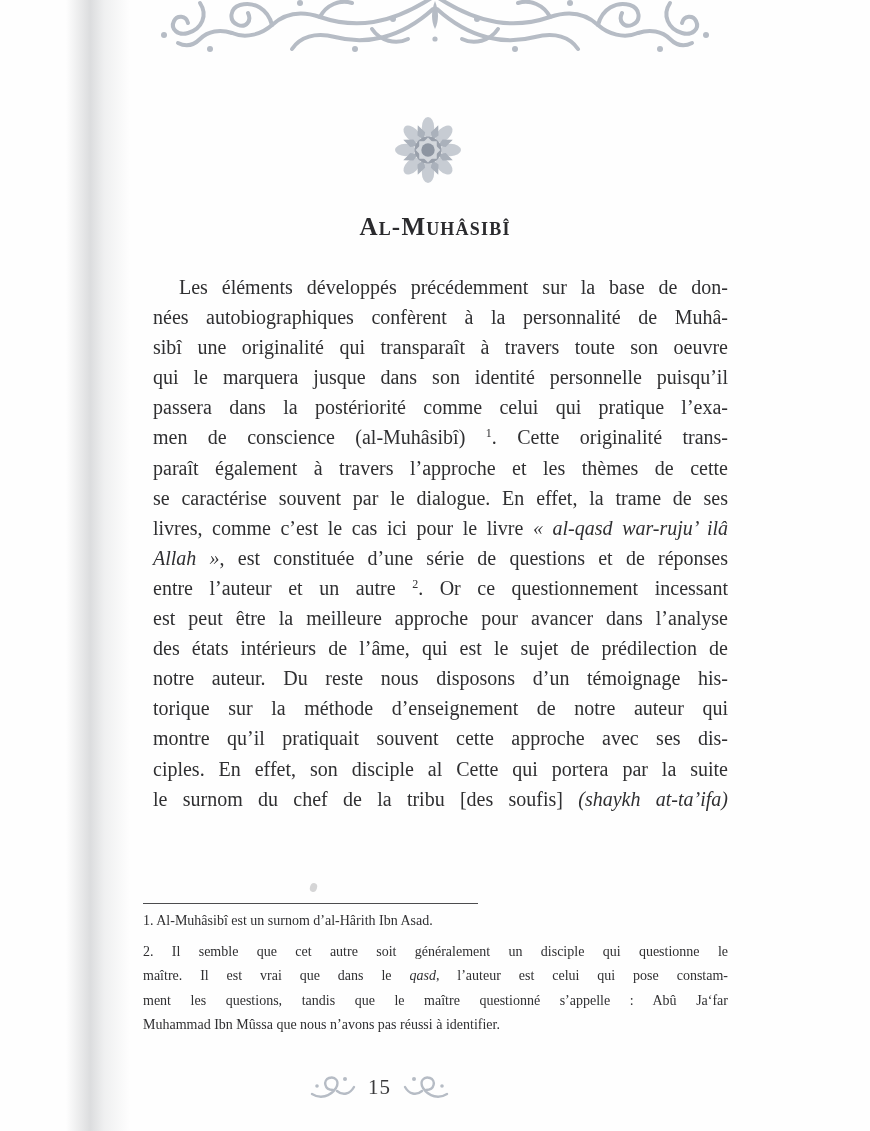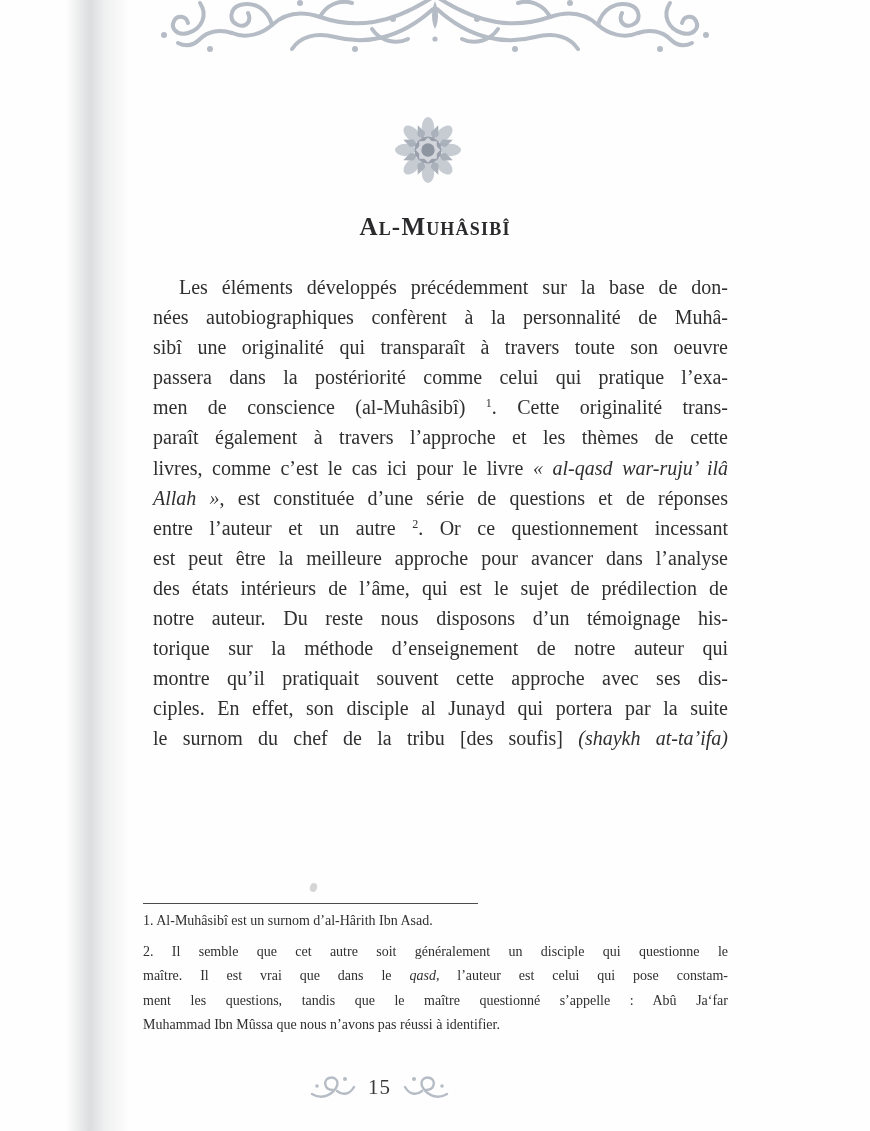--- a/index.html
+++ b/index.html
@@ -112,32 +112,34 @@
     </g>
     <circle cx="33" cy="33" r="6.5" fill="#8d95a1"></circle>
   </svg>
 
   <div class="chapter-title">Al-Muhâsibî</div>
 
   <div class="body-text">
       <div class="bline indent"><span>Les éléments développés précédemment sur la base de don-</span></div>
       <div class="bline"><span>nées autobiographiques confèrent à la personnalité de Muhâ-</span></div>
       <div class="bline"><span>sibî une originalité qui transparaît à travers toute son oeuvre</span></div>
+      <div class="bline"><span>qui le marquera jusque dans son identité personnelle puisqu’il</span></div>
       <div class="bline"><span>passera dans la postériorité comme celui qui pratique l’exa-</span></div>
       <div class="bline"><span>men de conscience (al-Muhâsibî) </span><span class="fnref">1</span><span>. Cette originalité trans-</span></div>
       <div class="bline"><span>paraît également à travers l’approche et les thèmes de cette</span></div>
+      <div class="bline"><span>se caractérise souvent par le dialogue. En effet, la trame de ses</span></div>
       <div class="bline"><span>livres, comme c’est le cas ici pour le livre </span><em>« al-qasd war-ruju’ ilâ</em></div>
       <div class="bline"><em>Allah »</em><span>, est constituée d’une série de questions et de réponses</span></div>
       <div class="bline"><span>entre l’auteur et un autre </span><span class="fnref">2</span><span>. Or ce questionnement incessant</span></div>
       <div class="bline"><span>est peut être la meilleure approche pour avancer dans l’analyse</span></div>
       <div class="bline"><span>des états intérieurs de l’âme, qui est le sujet de prédilection de</span></div>
       <div class="bline"><span>notre auteur. Du reste nous disposons d’un témoignage his-</span></div>
       <div class="bline"><span>torique sur la méthode d’enseignement de notre auteur qui</span></div>
       <div class="bline"><span>montre qu’il pratiquait souvent cette approche avec ses dis-</span></div>
-      <div class="bline"><span>ciples. En effet, son disciple al Junayd qui portera par la suite</span></div>
+      <div class="bline"><span>ciples. En effet, son disciple al Cette qui portera par la suite</span></div>
       <div class="bline"><span>le surnom du chef de la tribu [des soufis] </span><em>(shaykh at-ta’ifa)</em></div>
     </div>
 
   <div class="speck"></div>
   <div class="footnote-divider"></div>
   <div class="footnotes">
       <div class="note">
         <div class="fline last"><span>1. Al-Muhâsibî est un surnom d’al-Hârith Ibn Asad.</span></div>
       </div>
       <div class="note">

